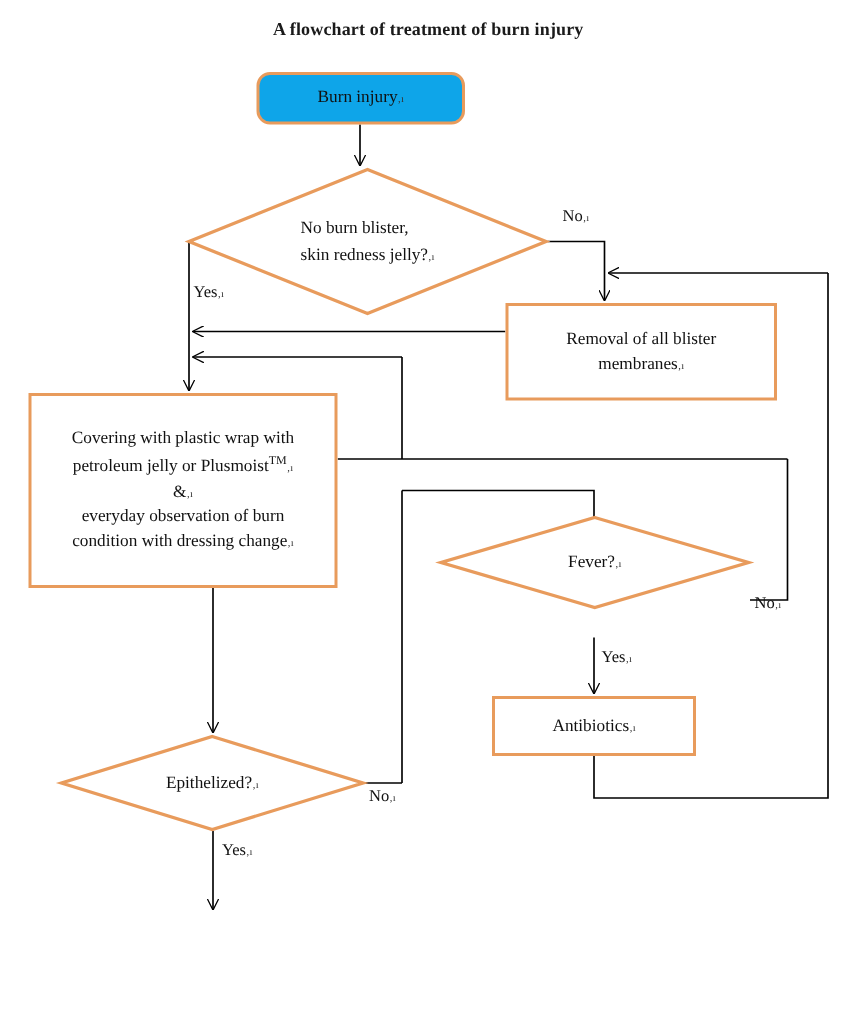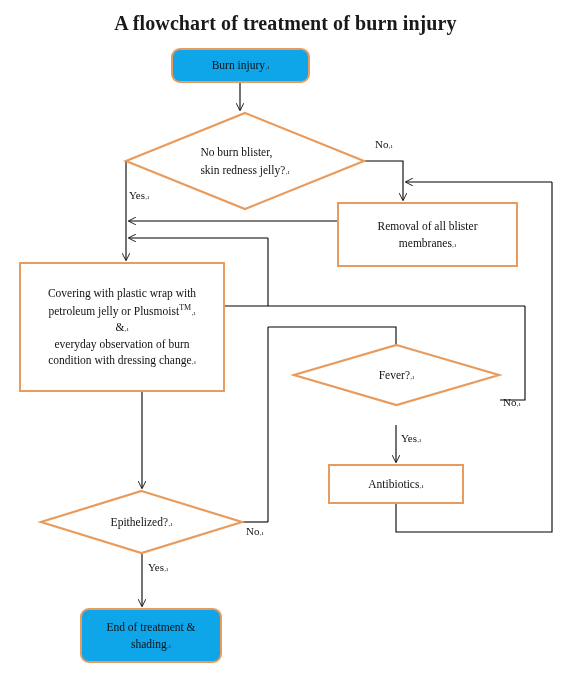--- a/index.html
+++ b/index.html
@@ -20,21 +20,21 @@
     width: 571px;
     height: 673px;
   }
   .chart-title {
     position: absolute;
     left: 0;
     top: 12px;
     width: 571px;
     text-align: center;
     font-family: "Liberation Serif", "DejaVu Serif", serif;
-    font-size: 20px;
+    font-size: 12px;
     font-weight: bold;
     color: #1a1a1a;
     letter-spacing: 0.1px;
   }
   svg.wires {
     position: absolute;
     left: 0; top: 0;
     width: 571px;
     height: 673px;
     pointer-events: none;
@@ -218,26 +218,20 @@
     <svg width="203" height="64" viewBox="0 0 203 64">
       <polygon points="101.5,1 202,32 101.5,63 1,32"></polygon>
     </svg>
     <div class="diamond-text">
       <div>
         <span>Epithelized?</span><span class="tail">‚ı</span>
       </div>
     </div>
   </div>
 
-  <div class="node rounded" style="left:80px; top:608px; width:142px; height:55px;">
-    <div class="node-label">
-      <span>End of treatment &amp;</span><br>
-      <span>shading</span><span class="tail">‚ı</span>
-    </div>
-  </div>
 
   <div class="edge-label" style="left:375px; top:138px;">
     <span>No</span><span class="tail">‚ı</span>
   </div>
   <div class="edge-label" style="left:129px; top:189px;">
     <span>Yes</span><span class="tail">‚ı</span>
   </div>
   <div class="edge-label" style="left:503px; top:396px;">
     <span>No</span><span class="tail">‚ı</span>
   </div>

